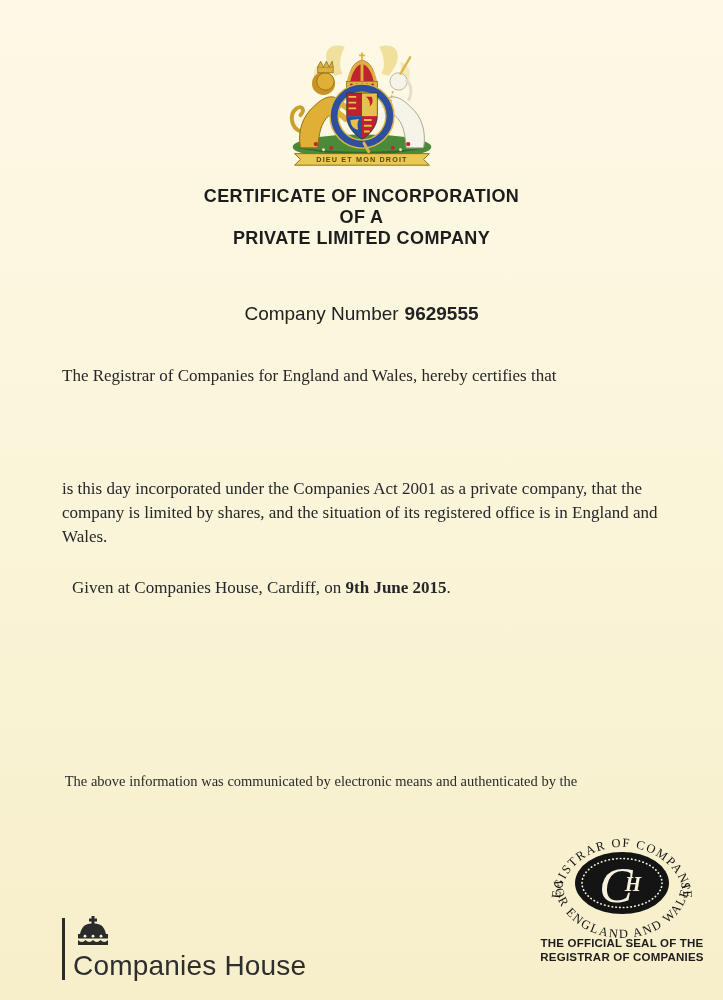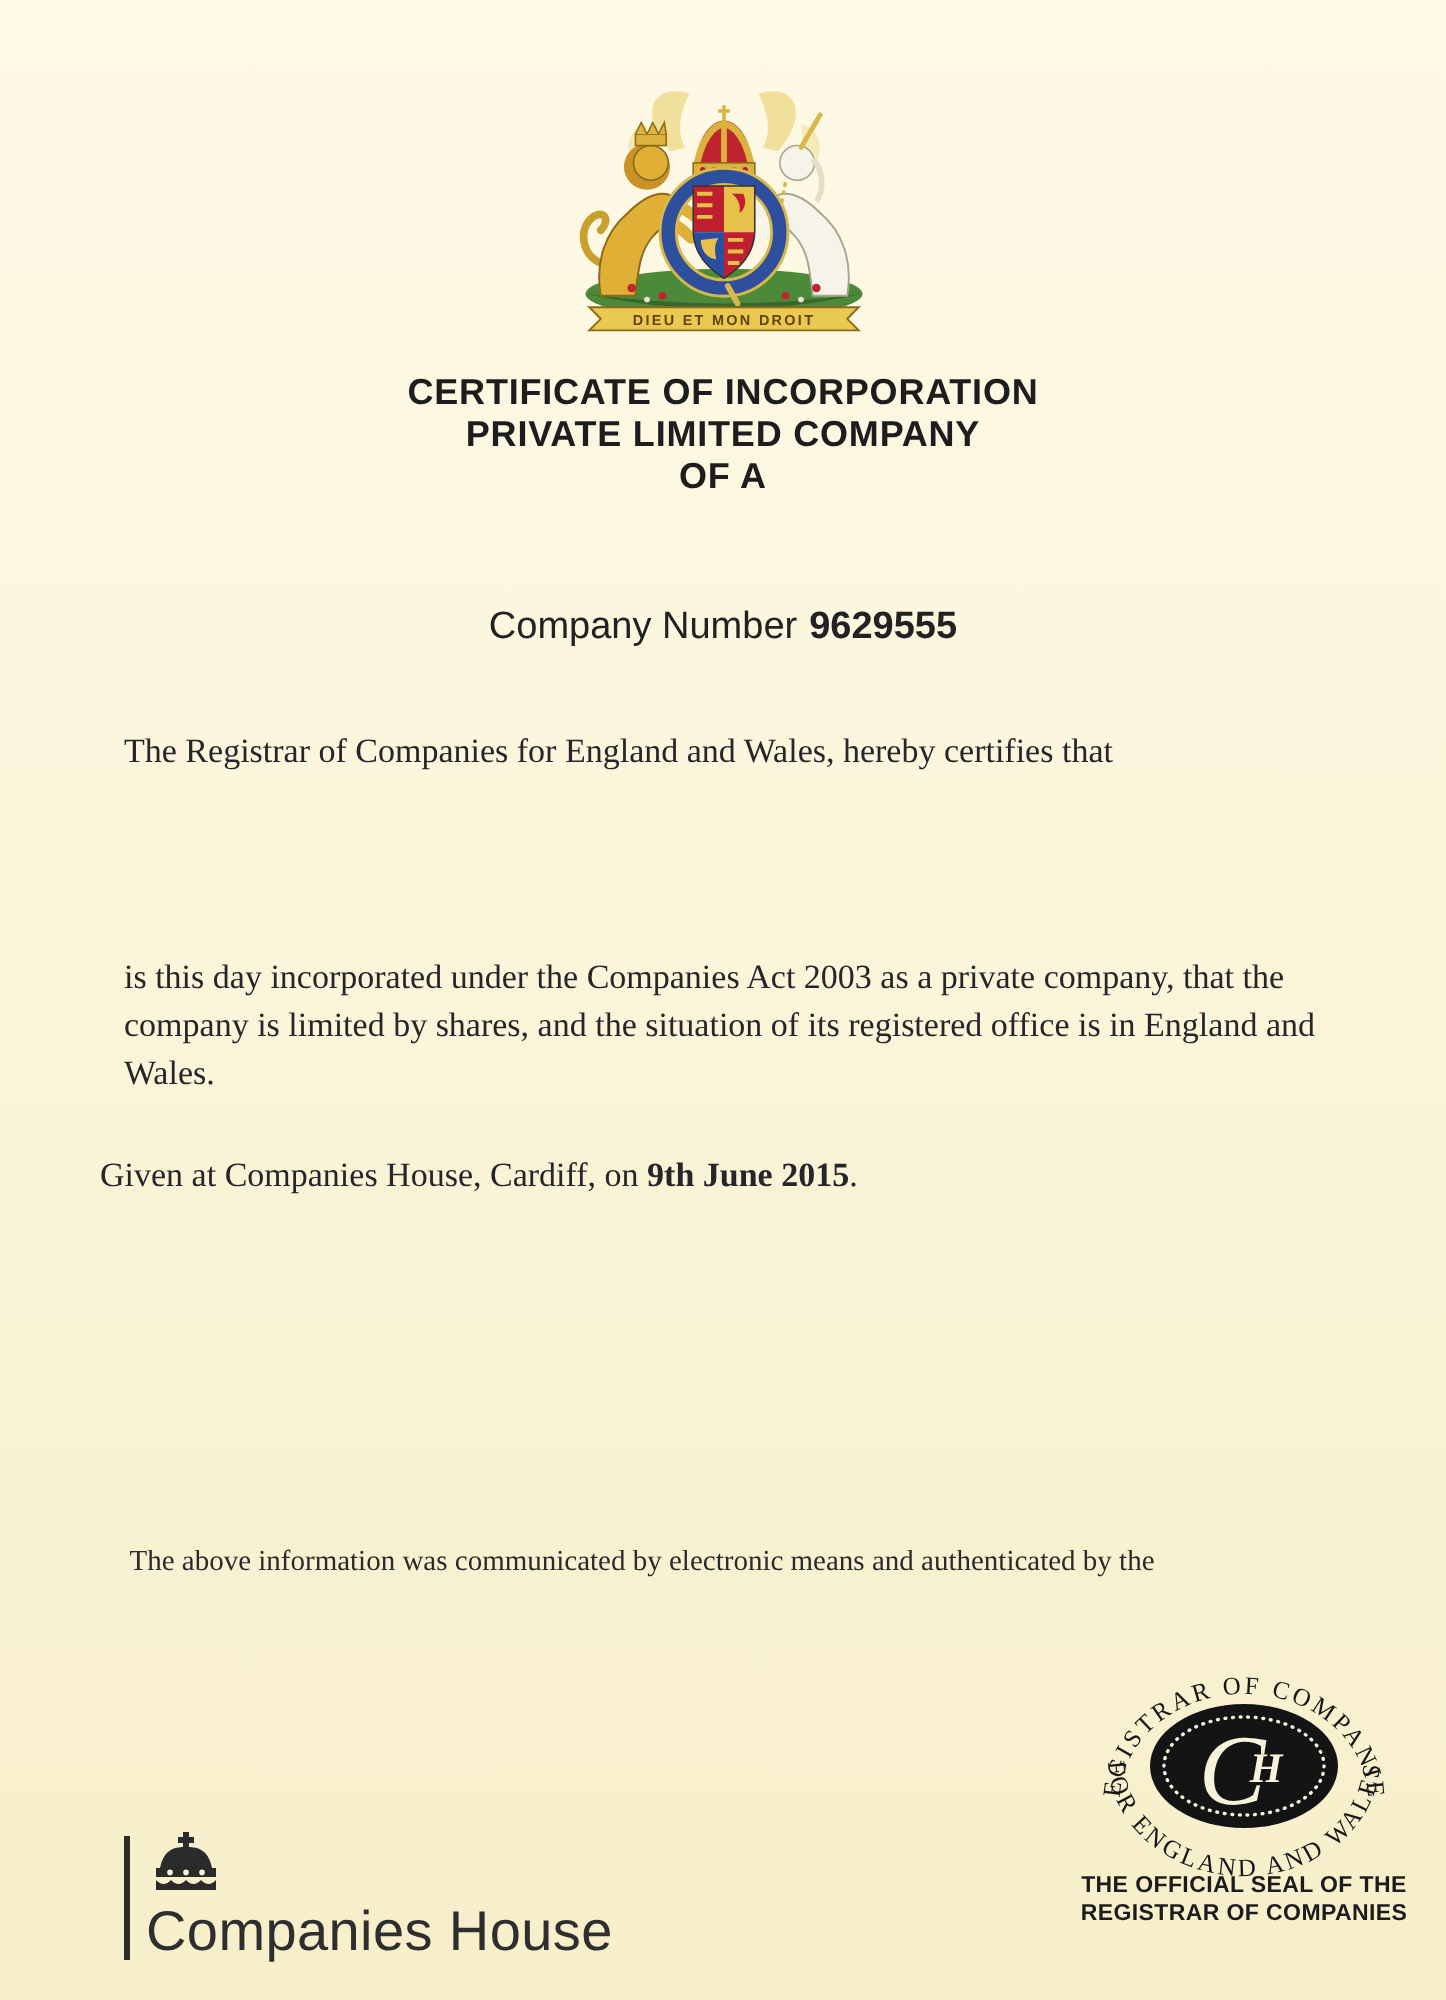--- a/index.html
+++ b/index.html
@@ -21,21 +21,21 @@
   }
   .company-number{
     position:absolute;top:303px;left:0;width:723px;text-align:center;
     font-family:"Liberation Sans", sans-serif;
     font-size:19px;color:#222;
   }
   .company-number .num{font-weight:bold;margin-left:6px;}
   .line-registrar{position:absolute;left:62px;top:366px;font-size:17px;}
   .company-name{position:absolute;left:62px;top:404px;font-size:17px;}
   .paragraph{position:absolute;left:62px;top:477px;width:612px;font-size:17px;line-height:24px;}
-  .given-line{position:absolute;left:50px;top:578px;font-size:17px;text-align:center;}
+  .given-line{position:absolute;left:72px;top:578px;font-size:17px;text-align:center;}
   .given-line .date{font-weight:bold;}
   .footer{
     position:absolute;top:768px;left:0;width:642px;text-align:center;
     font-size:14.5px;line-height:26px;color:#2a2a2a;
   }
   .seal{position:absolute;left:534px;top:824px;width:176px;height:118px;}
   .seal-caption{
     position:absolute;left:524px;top:936px;width:196px;text-align:center;
     font-family:"Liberation Sans", sans-serif;
     font-weight:bold;font-size:11.5px;line-height:14px;color:#1c1c1c;
@@ -135,30 +135,30 @@
     </g>
 
     <g>
       <path d="M30,143 H170 L164,149 L170,155 H30 L36,149 Z" fill="#e9c94f" stroke="#8a6a1a" stroke-width="1"></path>
       <text x="100" y="152" text-anchor="middle" font-size="7.5" font-family="Liberation Sans, sans-serif" font-weight="bold" fill="#5e4410" letter-spacing="1.2">DIEU ET MON DROIT</text>
     </g>
   </svg>
 
   <div class="heading">
     <div>CERTIFICATE OF INCORPORATION</div>
+    <div>OF A</div>
     <div>PRIVATE LIMITED COMPANY</div>
-    <div>OF A</div>
   </div>
 
   <div class="company-number">
     <span>Company Number</span><span class="num">9629555</span>
   </div>
 
   <div class="line-registrar">The Registrar of Companies for England and Wales, hereby certifies that</div>
-  <div class="paragraph">is this day incorporated under the Companies Act 2003 as a private company, that the company is limited by shares, and the situation of its registered office is in England and Wales.</div>
+  <div class="paragraph">is this day incorporated under the Companies Act 2001 as a private company, that the company is limited by shares, and the situation of its registered office is in England and Wales.</div>
   <div class="given-line">
     <span>Given at Companies House, Cardiff, on </span><span class="date">9th June 2015</span><span>.</span>
   </div>
 
   <div class="footer">
     <div>The above information was communicated by electronic means and authenticated by the</div>
   </div>
 
   <svg class="seal" viewBox="0 0 176 118" xmlns="http://www.w3.org/2000/svg">
     <defs>

